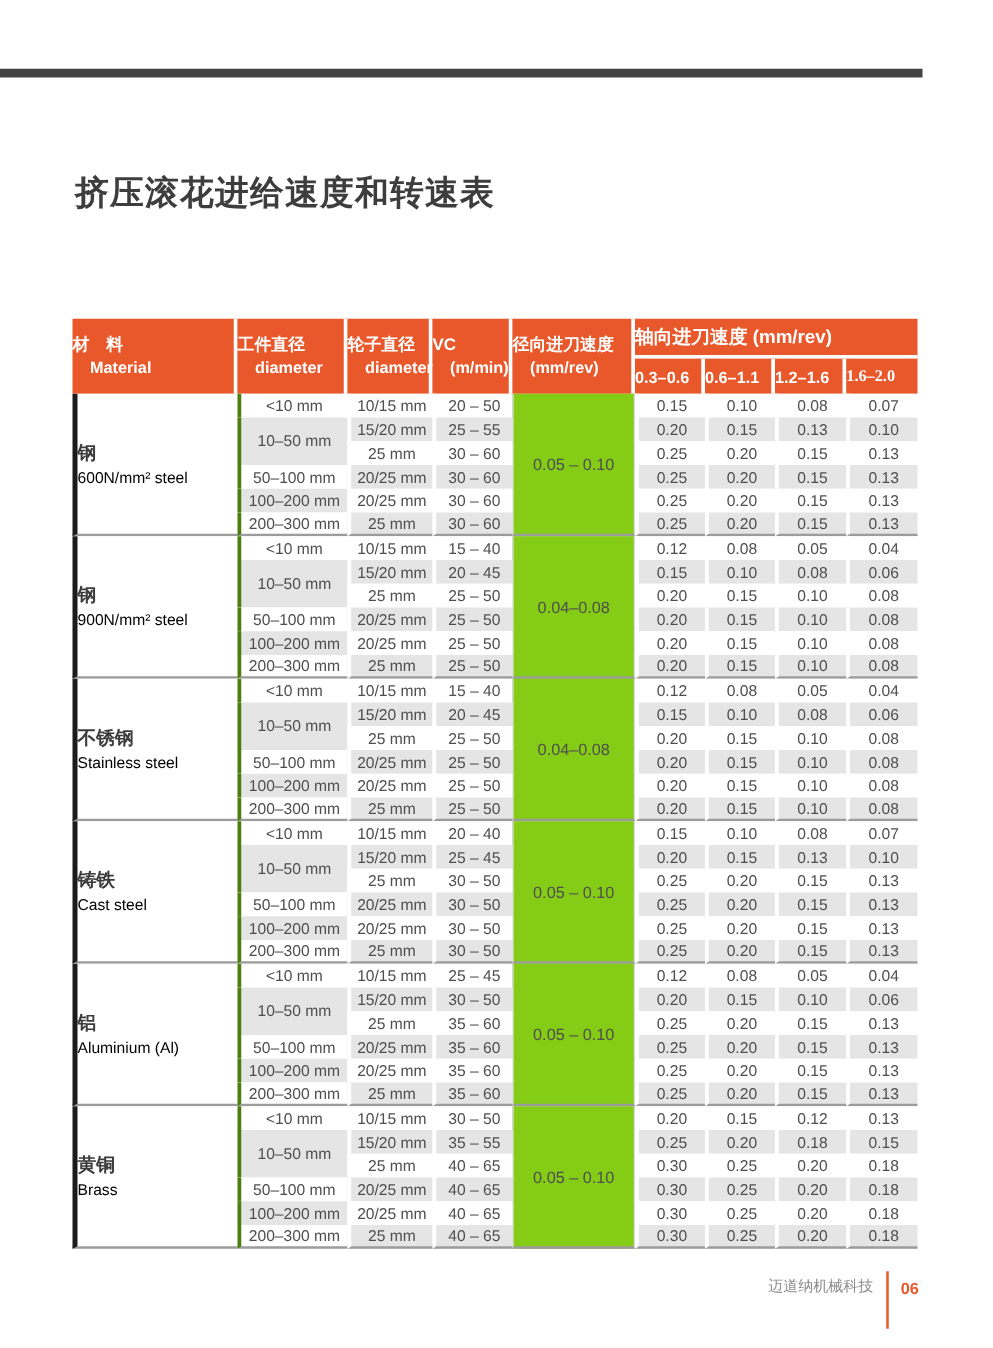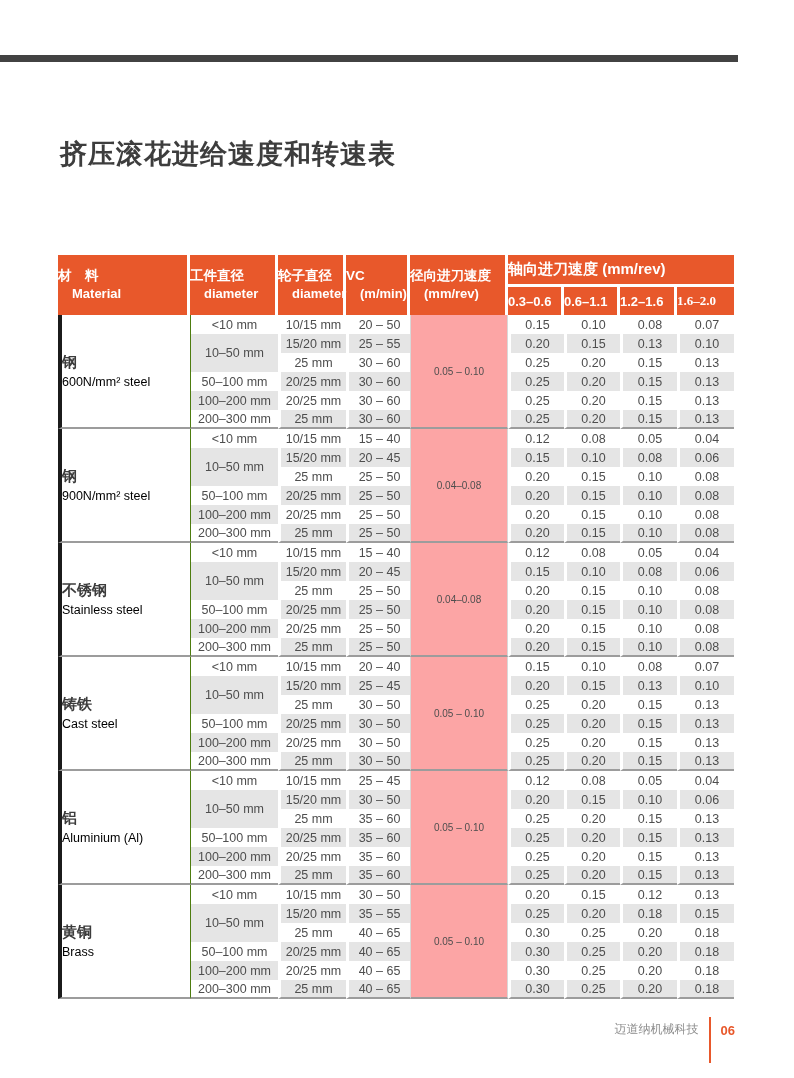--- a/index.html
+++ b/index.html
@@ -22,24 +22,24 @@
   thead tr.h2 th{font-size:13px;}
   thead tr.h2 th:last-child{border-right:0;font-family:Liberation Serif, serif;}
 
   
   tbody tr{height:19px;}
   tbody td{font-size:12.5px;color:#4e4e4e;text-align:center;vertical-align:middle;background:#fff;}
   td.sh{background:#E5E5E5;}
   td.mat{text-align:left;padding-left:22px;border-left:4px solid #1b1b1b;background:#fff;}
   td.mat .cn{font-size:15px;font-weight:bold;color:#3c3c3c;margin-bottom:3px;}
   td.mat .en{font-size:12.5px;color:#000000;}
-  td.wp{border-left:1px solid #4d7c0f;}
+  td.wp{border-left:3px solid #4d7c0f;}
   td.wh,td.vc,td.ax{border-left:3px solid #fff;}
   td.sh.wh,td.sh.vc,td.sh.ax{border-left:3px solid #fff;}
-  td.rad{border-left:1px solid #d8d8d8;border-right:1px solid #d8d8d8;font-size:10px;background:#fca5a5;}
+  td.rad{border-left:1px solid #d8d8d8;border-right:1px solid #d8d8d8;font-size:13px;background:#84cc16;}
   td.gb{border-bottom:2px solid #9c9c9c;}
 
   
   .footer{position:absolute;top:1017px;right:59px;display:flex;align-items:flex-start;}
   .footer .company{font-size:12px;color:#8c8c8c;margin-top:4px;}
   .footer .vline{width:2px;height:46px;background:#E8582B;margin:0 10px;}
   .footer .pageno{font-size:13px;font-weight:bold;color:#E8582B;margin-top:6px;}
 </style>
 </head>
 <body>

